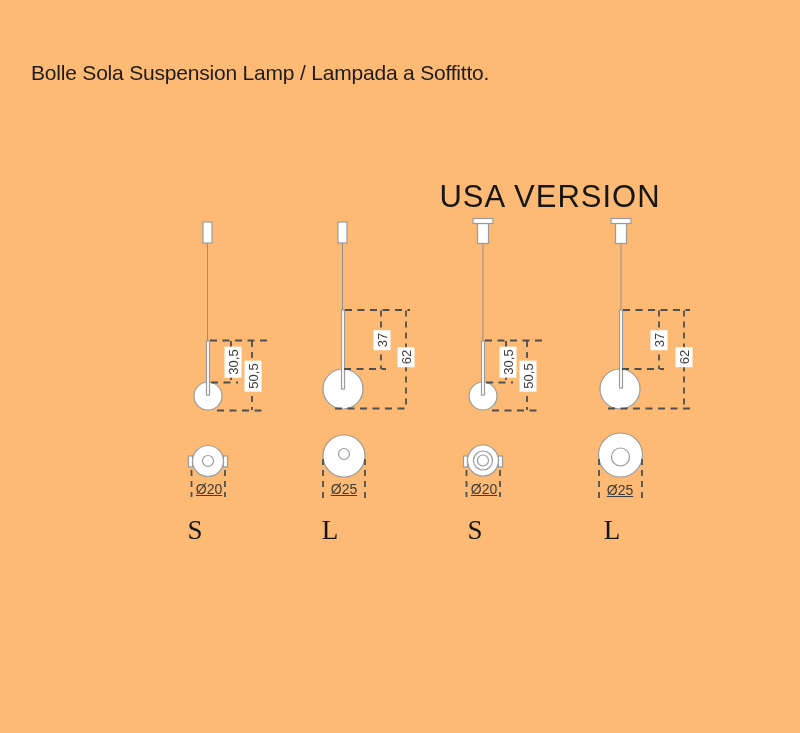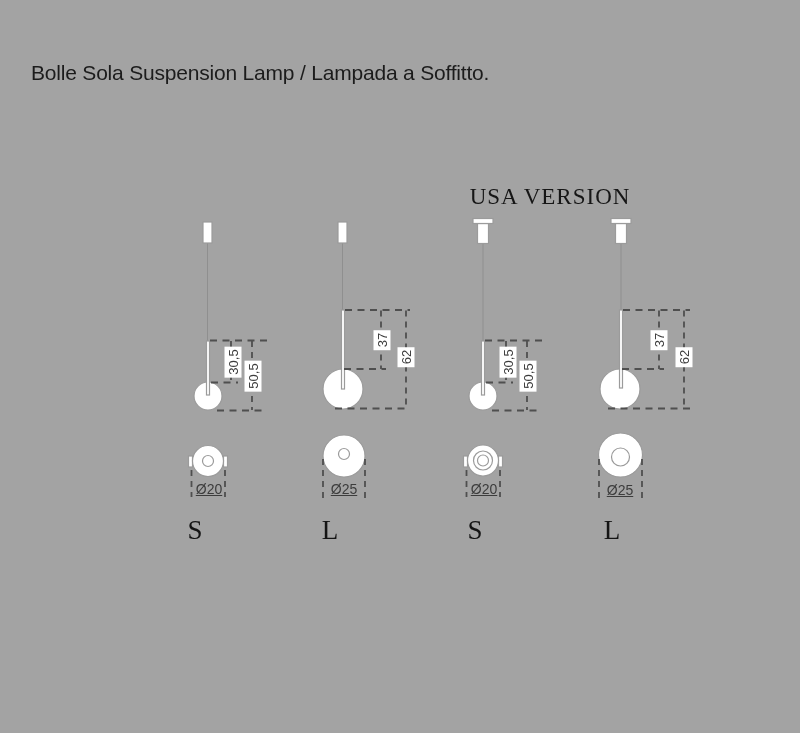--- a/index.html
+++ b/index.html
@@ -1,26 +1,26 @@
 <!DOCTYPE html>
 <html><head>
 <meta charset="utf-8">
 <style>
   html,body{margin:0;padding:0;background:#fff;}
   #page{
-    position:relative;width:800px;height:733px;background:#a3a3a3;overflow:hidden;
+    position:relative;width:800px;height:733px;background:#fdba74;overflow:hidden;
     font-family:"Liberation Sans",sans-serif;
   }
   .title{
     position:absolute;left:31px;top:61px;font-size:21px;letter-spacing:-0.2px;
     color:#1c1c1c;white-space:nowrap;
   }
   .usa-label{
     position:absolute;left:550px;top:197px;transform:translate(-50%,-50%);
-    font-family:Liberation Serif, serif;font-size:23px;letter-spacing:1px;
+    font-family:Liberation Sans, sans-serif;font-size:31px;letter-spacing:1px;
     color:#161616;white-space:nowrap;
   }
   svg{position:absolute;left:0;top:0;}
   .shape{stroke:#9b9b9b;fill:#ffffff;stroke-width:1.2;}
   .wire{stroke:#8f8f8f;stroke-width:1;fill:none;}
   .dash{stroke:#4f4f4f;stroke-width:1.8;stroke-dasharray:7 5.5;fill:none;}
   .dash-thin{stroke:#4f4f4f;stroke-width:1.8;stroke-dasharray:6 5;fill:none;}
   .dim-text{
     position:absolute;font-size:13px;color:#3c3c3c;background:#fff;
     padding:1px 3px;white-space:nowrap;

